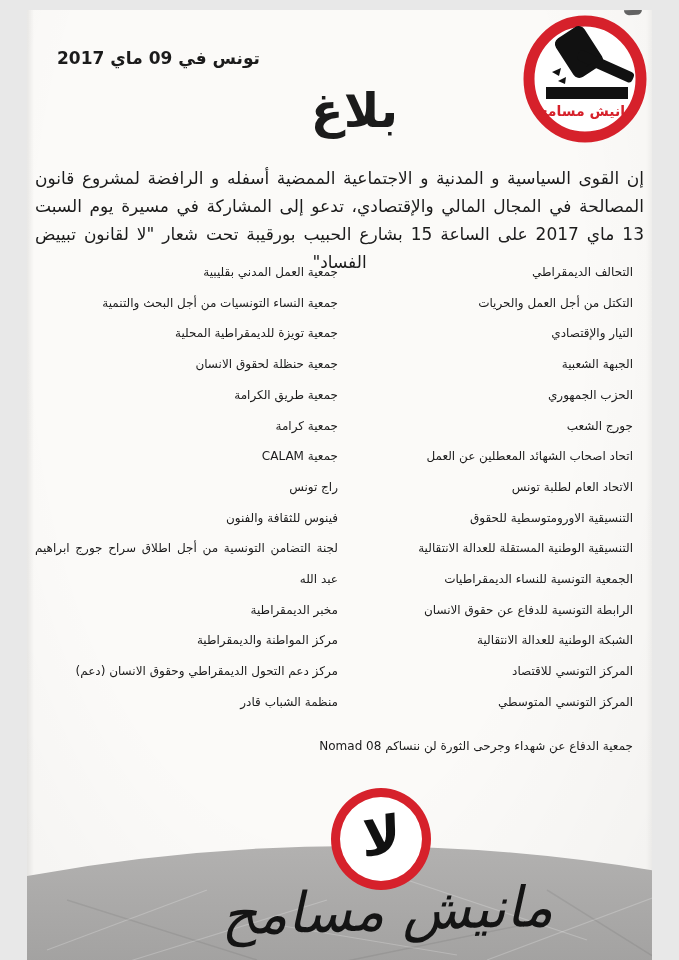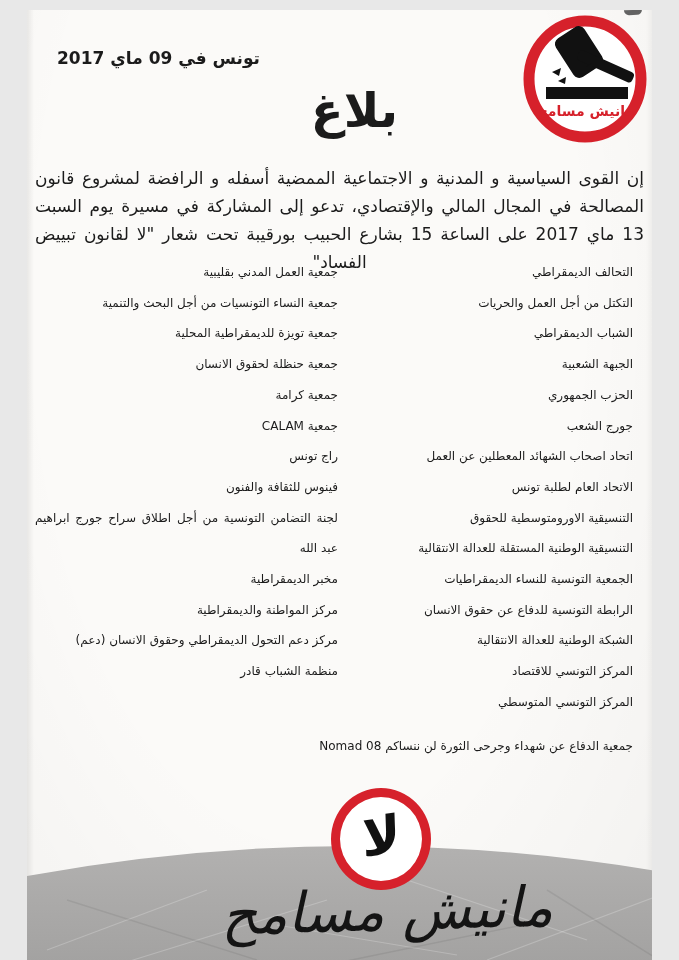--- a/index.html
+++ b/index.html
@@ -61,40 +61,41 @@
     </svg>
   </div>
 
   <h1 class="page-title">بلاغ</h1>
 
   <p class="intro">إن القوى السياسية و المدنية و الاجتماعية الممضية أسفله و الرافضة لمشروع قانون المصالحة في المجال المالي والإقتصادي، تدعو إلى المشاركة في مسيرة يوم السبت 13 ماي 2017 على الساعة 15 بشارع الحبيب بورقيبة تحت شعار "لا لقانون تبييض الفساد"</p>
 
   <div class="col col-right">
     <div class="signatory">التحالف الديمقراطي</div>
     <div class="signatory">التكتل من أجل العمل والحريات</div>
-    <div class="signatory">الشباب الديمقراطي</div>
+    <div class="signatory">التيار والإقتصادي</div>
     <div class="signatory">الجبهة الشعبية</div>
     <div class="signatory">الحزب الجمهوري</div>
     <div class="signatory">جورج الشعب</div>
     <div class="signatory">اتحاد اصحاب الشهائد المعطلين عن العمل</div>
     <div class="signatory">الاتحاد العام لطلبة تونس</div>
     <div class="signatory">التنسيقية الاورومتوسطية للحقوق</div>
     <div class="signatory">التنسيقية الوطنية المستقلة للعدالة الانتقالية</div>
     <div class="signatory">الجمعية التونسية للنساء الديمقراطيات</div>
     <div class="signatory">الرابطة التونسية للدفاع عن حقوق الانسان</div>
     <div class="signatory">الشبكة الوطنية للعدالة الانتقالية</div>
     <div class="signatory">المركز التونسي للاقتصاد</div>
     <div class="signatory">المركز التونسي المتوسطي</div>
   </div>
 
   <div class="col col-left">
     <div class="signatory">جمعية العمل المدني بقليبية</div>
     <div class="signatory">جمعية النساء التونسيات من أجل البحث والتنمية</div>
     <div class="signatory">جمعية تويزة للديمقراطية المحلية</div>
     <div class="signatory">جمعية حنظلة لحقوق الانسان</div>
+    <div class="signatory">جمعية طريق الكرامة</div>
     <div class="signatory">جمعية كرامة</div>
     <div class="signatory">جمعية CALAM</div>
     <div class="signatory">راج تونس</div>
     <div class="signatory">فينوس للثقافة والفنون</div>
     <div class="signatory long">لجنة التضامن التونسية من أجل اطلاق سراح جورج ابراهيم عبد الله</div>
     <div class="signatory">مخبر الديمقراطية</div>
     <div class="signatory">مركز المواطنة والديمقراطية</div>
     <div class="signatory">مركز دعم التحول الديمقراطي وحقوق الانسان (دعم)</div>
     <div class="signatory">منظمة الشباب قادر</div>
   </div>

